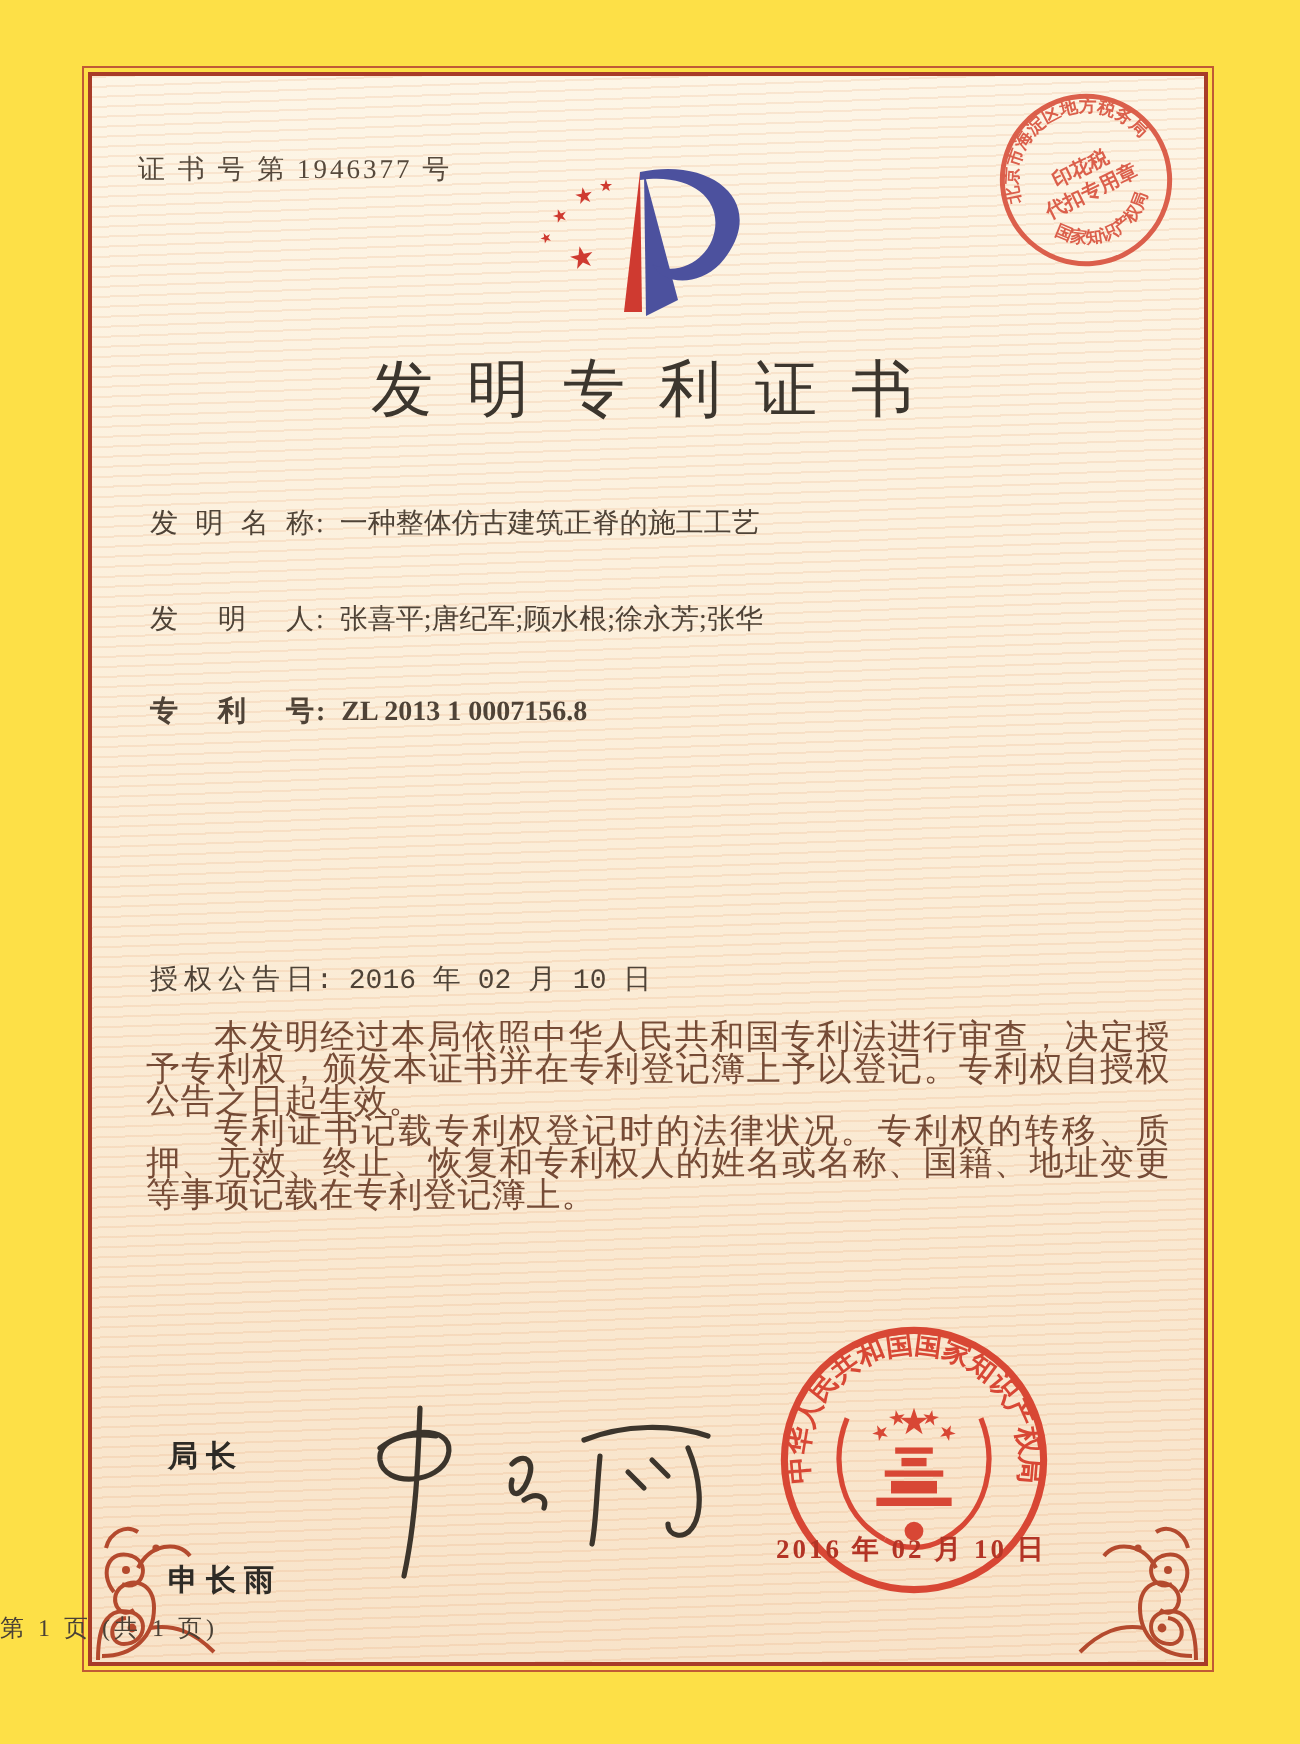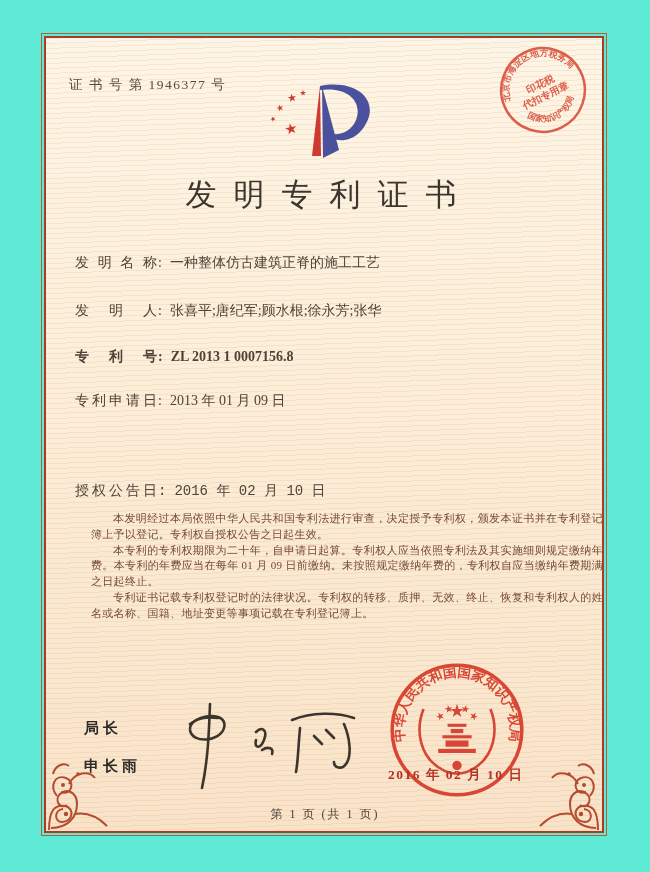--- a/index.html
+++ b/index.html
@@ -1,18 +1,18 @@
 <!DOCTYPE html>
 <html><head>
 <meta charset="utf-8">
 <style>
   html,body{margin:0;padding:0;background:#e8e4d8;}
   .page{
     position:relative;width:650px;height:872px;margin:0 auto;
-    background:#5eead4;overflow:hidden;
+    background:#fde047;overflow:hidden;
     font-family:"Liberation Serif","DejaVu Serif",serif;
   }
   
   .frame-outer{position:absolute;left:41px;top:33px;width:564px;height:801px;
     border:1px solid #c05a35;z-index:1;}
   .frame-inner{position:absolute;left:2px;top:2px;right:2px;bottom:2px;
     border:2px solid #a83c28;
     background-color:#fdf2df;
     background-image:
       repeating-linear-gradient(178deg, rgba(227,148,92,.16) 0 1px, rgba(255,255,255,0) 1px 5px),
@@ -23,32 +23,32 @@
     font-size:13.5px;letter-spacing:1.5px;color:#56493c;}
   .logo{position:absolute;left:263px;top:80px;width:125px;height:86px;z-index:3;}
   .title{position:absolute;left:0;top:174px;width:650px;z-index:3;text-align:center;
     font-size:31px;color:#3c362e;letter-spacing:17px;padding-left:9px;box-sizing:border-box;
     font-weight:500;}
   .field{position:absolute;left:75px;z-index:3;font-size:14px;color:#4f4337;line-height:18px;white-space:nowrap;}
   .flabel{display:inline-block;width:82px;text-align:justify;text-align-last:justify;vertical-align:top;}
   .fcolon{margin:0 8px 0 1px;}
   .f0{top:254px;} .f1{top:302px;} .f2{top:348px;font-weight:bold;} .f3{top:392px;} .f4{top:437px;} .f5{top:482px;font-family:Liberation Mono, monospace;}
   .body-text{position:absolute;left:73px;top:511px;width:512px;z-index:3;
-    font-size:11px;line-height:15.8px;color:#754b36;text-align:justify;letter-spacing:.3px;margin-left:18px;}
+    font-size:17px;line-height:15.8px;color:#754b36;text-align:justify;letter-spacing:.3px;}
   .body-text p{margin:0;text-indent:2em;}
   .signer{position:absolute;left:84px;z-index:3;font-family:Liberation Mono, monospace;
     font-size:15px;font-weight:600;color:#2e2b26;letter-spacing:4px;}
-  .signer-title{top:719px;} .signer-name{top:757px;}
+  .signer-title{top:719px;} .signer-name{top:781px;}
   .signature{position:absolute;left:172px;top:698px;width:190px;height:95px;z-index:3;}
   .seal-tax{position:absolute;left:497px;top:44px;width:92px;height:92px;z-index:4;
     transform:rotate(-26deg);opacity:.9;}
   .seal-office{position:absolute;left:388px;top:661px;width:138px;height:138px;z-index:4;opacity:.93;}
   .seal-date{position:absolute;left:388px;top:766px;z-index:5;
     font-size:13.5px;font-weight:bold;letter-spacing:1.5px;color:#b33425;}
-  .footer{position:absolute;left:0;top:806px;width:650px;z-index:3;text-align:center;
+  .footer{position:absolute;left:0;top:806px;width:650px;z-index:3;text-align:left;
     font-size:12px;letter-spacing:2px;color:#4a4136;}
   .orn{position:absolute;top:740px;width:66px;height:92px;z-index:3;}
   .orn-left{left:45px;}
   .orn-right{left:536px;transform:scaleX(-1);}
 </style>
 </head>
 <body>
 
 <div class="page">
 
@@ -73,26 +73,24 @@
     <use href="#st" transform="translate(17,28) scale(3.6) rotate(-18)" fill="#cf3a30"></use>
     <use href="#st" transform="translate(10,39) scale(2.8) rotate(-25)" fill="#cf3a30"></use>
     <use href="#st" transform="translate(28,49) scale(6) rotate(-12)" fill="#cf3a30"></use>
   </svg>
 
   <div class="title">发明专利证书</div>
 
   <div class="field f0"><span class="flabel">发明名称</span><span class="fcolon">:</span><span>一种整体仿古建筑正脊的施工工艺</span></div>
   <div class="field f1"><span class="flabel">发明人</span><span class="fcolon">:</span><span>张喜平;唐纪军;顾水根;徐永芳;张华</span></div>
   <div class="field f2"><span class="flabel">专利号</span><span class="fcolon">:</span><span>ZL 2013 1 0007156.8</span></div>
-  <div class="field f3"><span class="flabel">专利申请日</span><span class="fcolon">:</span><span>2013 年 01 月 09 日</span></div>
   <div class="field f5"><span class="flabel">授权公告日</span><span class="fcolon">:</span><span>2016 年 02 月 10 日</span></div>
 
   <div class="body-text">
     <p>本发明经过本局依照中华人民共和国专利法进行审查，决定授予专利权，颁发本证书并在专利登记簿上予以登记。专利权自授权公告之日起生效。</p>
-    <p>本专利的专利权期限为二十年，自申请日起算。专利权人应当依照专利法及其实施细则规定缴纳年费。本专利的年费应当在每年 01 月 09 日前缴纳。未按照规定缴纳年费的，专利权自应当缴纳年费期满之日起终止。</p>
     <p>专利证书记载专利权登记时的法律状况。专利权的转移、质押、无效、终止、恢复和专利权人的姓名或名称、国籍、地址变更等事项记载在专利登记簿上。</p>
   </div>
 
   <div class="signer signer-title">局长</div>
   <div class="signer signer-name">申长雨</div>
 
   <svg class="signature" viewBox="0 0 190 95">
     <g fill="none" stroke="#3c352c" stroke-width="2.6" stroke-linecap="round">
       <path d="M18,26 C34,14 56,16 52,30 C48,44 20,46 18,32 C17,22 30,18 46,20"></path>
       <path d="M38,6 C37,34 36,62 30,90"></path>

